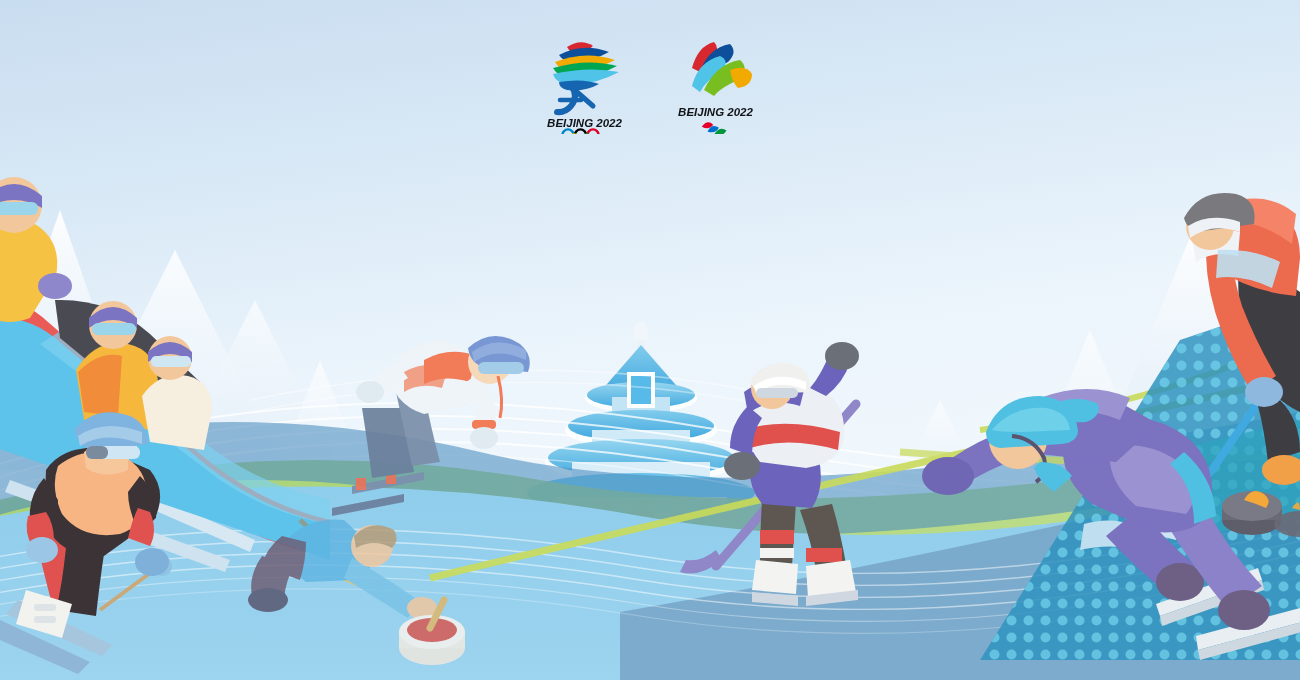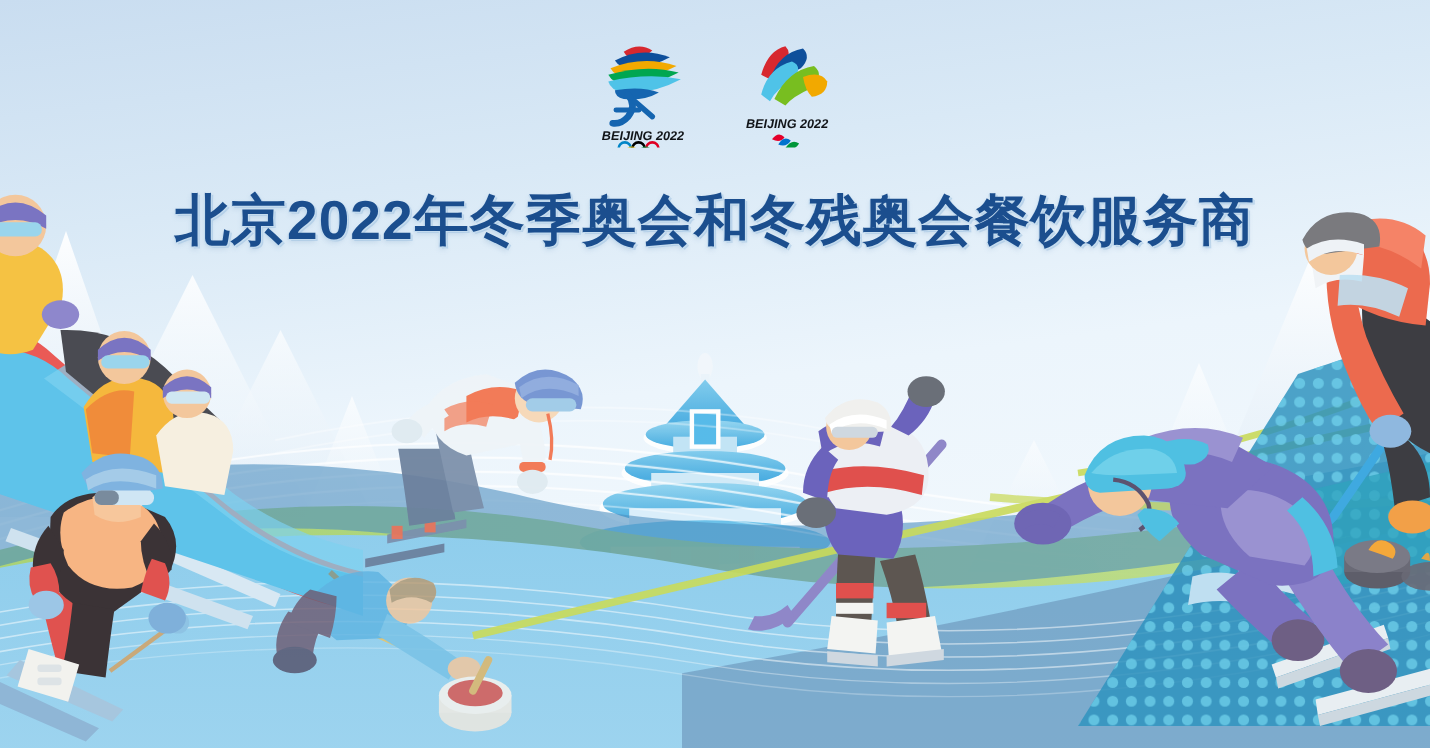--- a/index.html
+++ b/index.html
@@ -508,17 +508,14 @@
         <text x="47.5" y="82" text-anchor="middle" font-family="'Liberation Sans',sans-serif" font-size="11.5" font-weight="bold" font-style="italic" fill="#111418">BEIJING 2022</text>
         <g transform="translate(30,87) scale(0.95)">
           <path d="M4 6 Q10 -2 16 4 Q12 10 4 6 Z" fill="#e4002b"></path>
           <path d="M10 11 Q15 2 22 7 Q18 14 10 11 Z" fill="#0072ce"></path>
           <path d="M17 14 Q23 5 30 10 Q25 18 17 14 Z" fill="#009639"></path>
         </g>
       </svg>
     </div>
   </div>
 
-  <div id="title-wrap">
-    <h1 id="page-title">北京2022年冬季奥会和冬残奥会餐饮服务商</h1>
-  </div>
 
 </div>
 
 </body></html>

